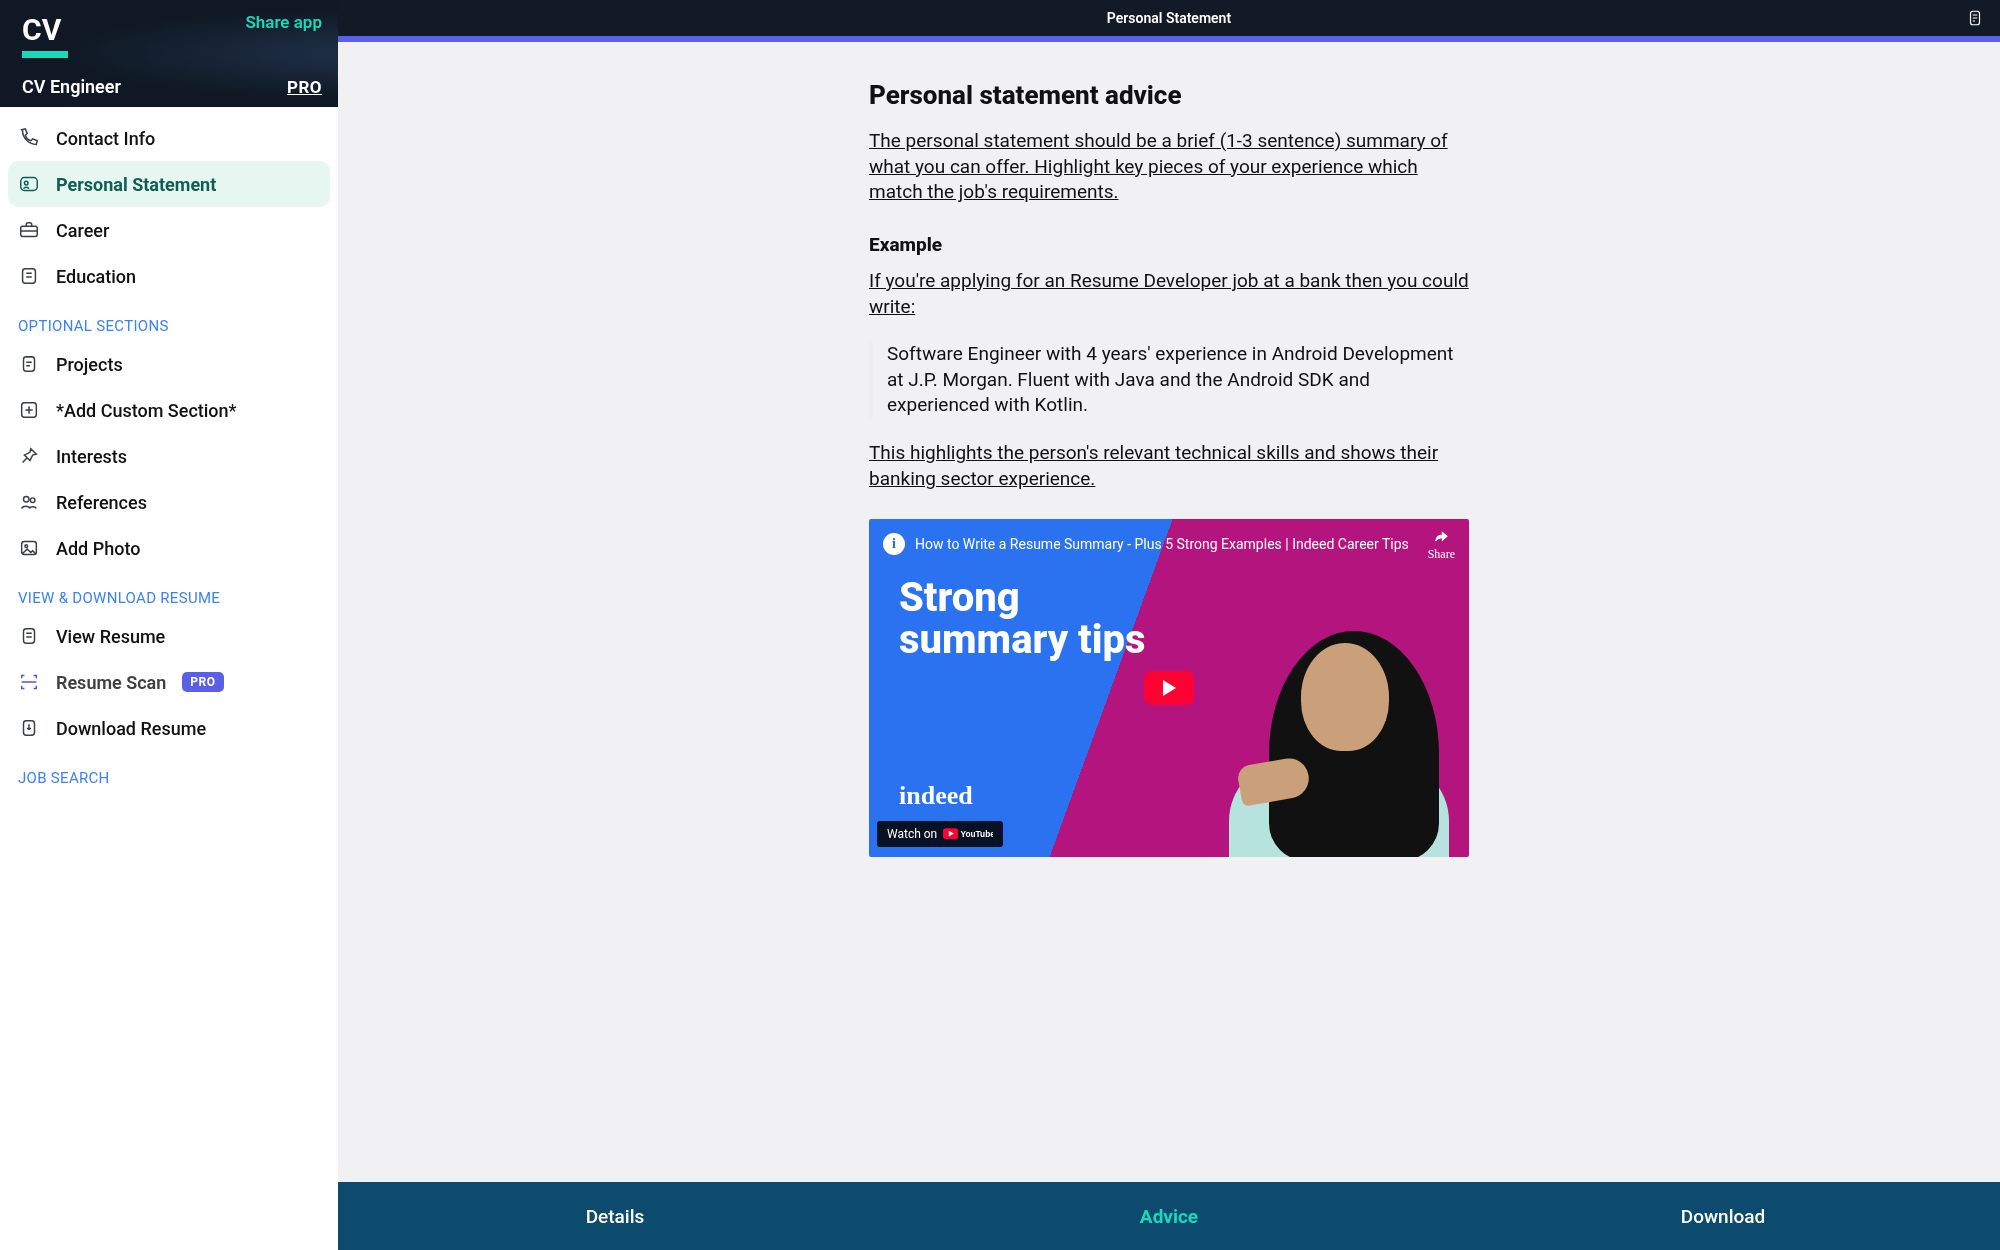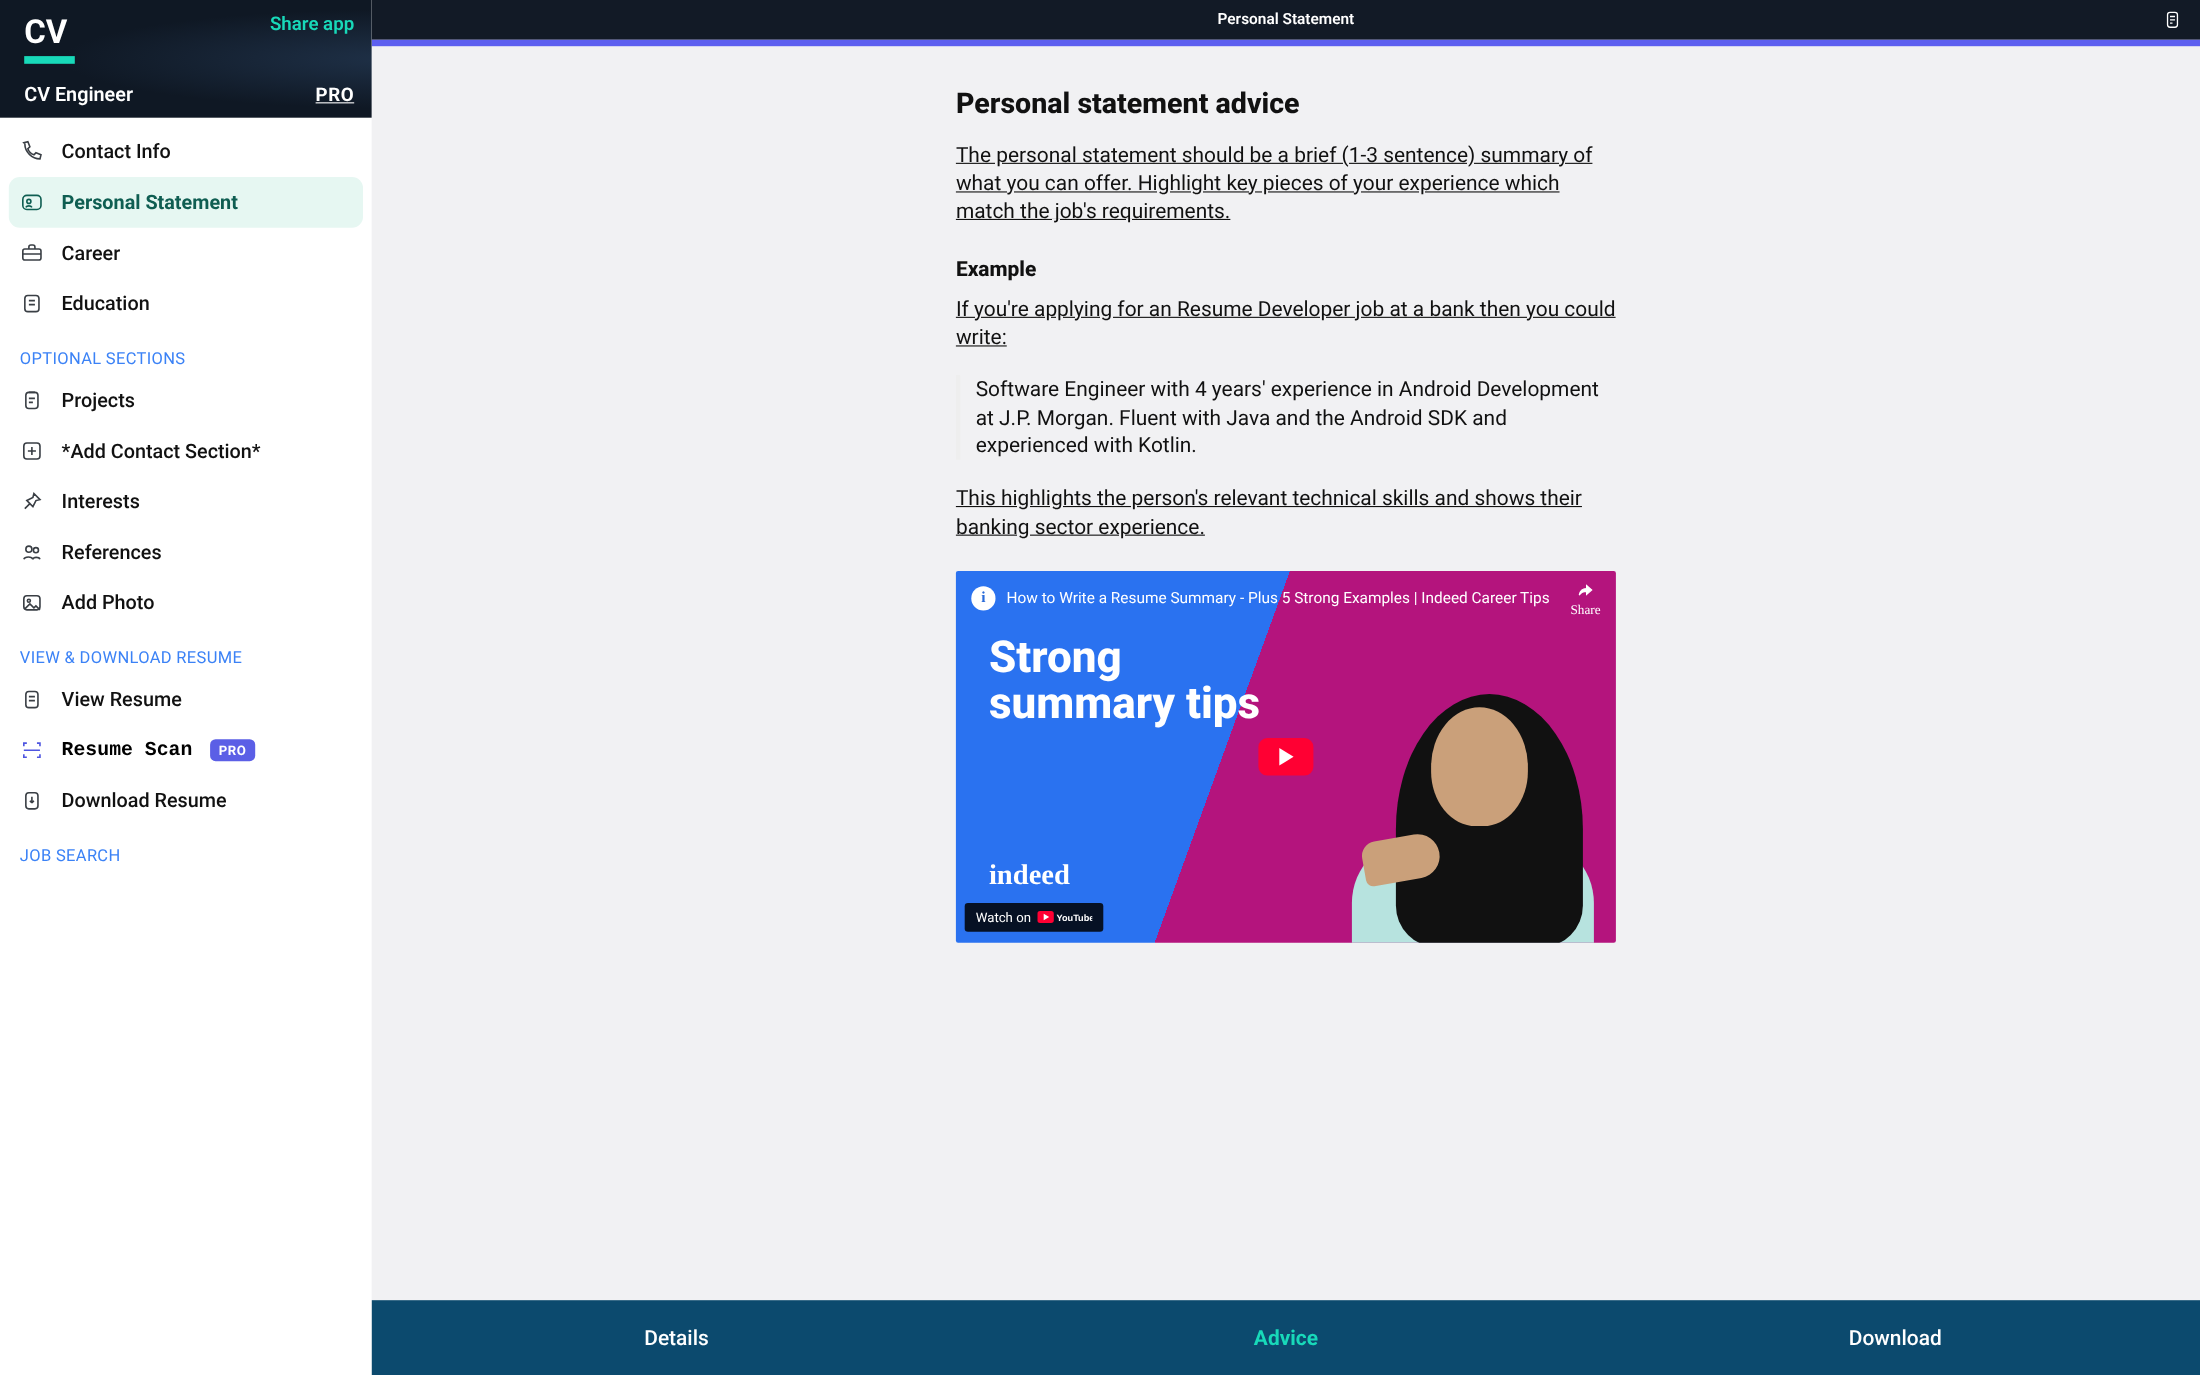--- a/index.html
+++ b/index.html
@@ -42,21 +42,21 @@
   .nav-list { padding: 8px 8px 20px 8px; }
   .nav-item {
     display:flex; align-items:center; gap:16px;
     padding: 12px 10px;
     border-radius: 10px;
     font-size: 18px; font-weight:500; color:#111;
     cursor:pointer;
   }
   .nav-item .icon { width:22px; height:22px; display:flex; align-items:center; justify-content:center; flex-shrink:0; }
   .nav-item.active { background:#e6f7f2; color:#0f5e52; font-weight:700; }
-  .nav-item.scan .label { color:#000000; font-weight:600;font-family:Liberation Mono, monospace; }
+  .nav-item.scan .label { color:#404040; font-weight:600; }
   .section-label {
     padding: 18px 10px 6px 10px;
     font-size: 15px; letter-spacing:.3px; color:#3b82f6; font-weight:400;
   }
   .pro-badge {
     background:#5b5fe6; color:#fff; font-size:12px; font-weight:700;
     padding:3px 8px; border-radius:5px; letter-spacing:.5px;
   }
 
   
@@ -207,21 +207,21 @@
       </span>
       <span class="label">Projects</span>
     </div>
     <div class="nav-item">
       <span class="icon">
         <svg viewBox="0 0 24 24" width="22" height="22">
             <rect x="4" y="4" width="16" height="16" rx="3"></rect>
             <path d="M12 8v8M8 12h8"></path>
           </svg>
       </span>
-      <span class="label">*Add Contact Section*</span>
+      <span class="label">*Add Custom Section*</span>
     </div>
     <div class="nav-item">
       <span class="icon">
         <svg viewBox="0 0 24 24" width="22" height="22">
             <path d="M14 4l6 6-4 1-3 6-3-3-5 5 5-5-3-3 6-3 1-4z"></path>
           </svg>
       </span>
       <span class="label">Interests</span>
     </div>
     <div class="nav-item">

